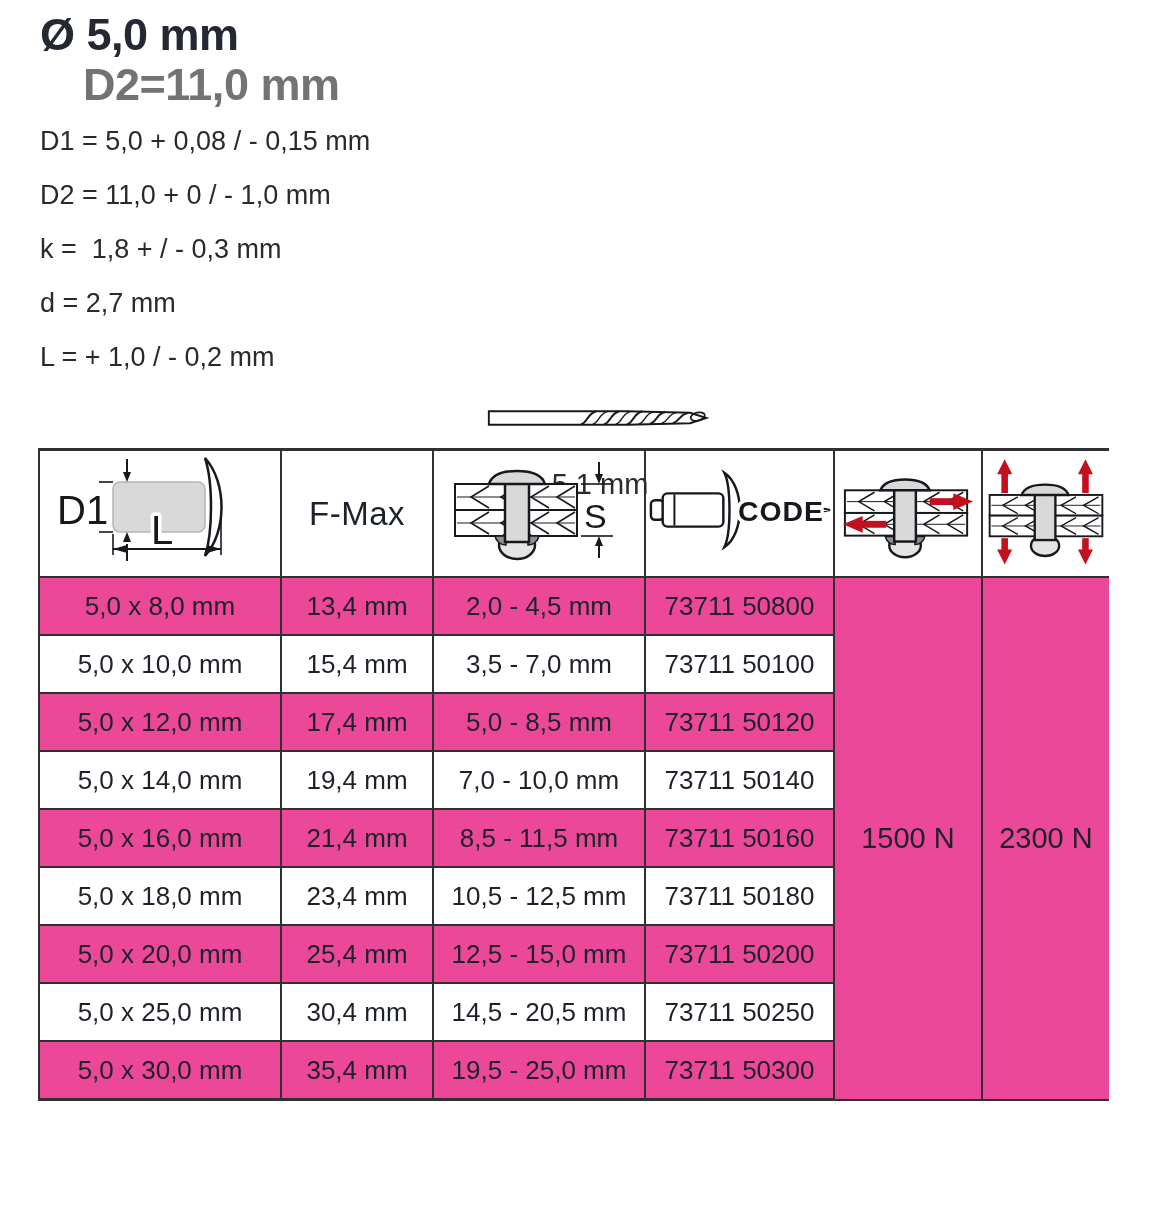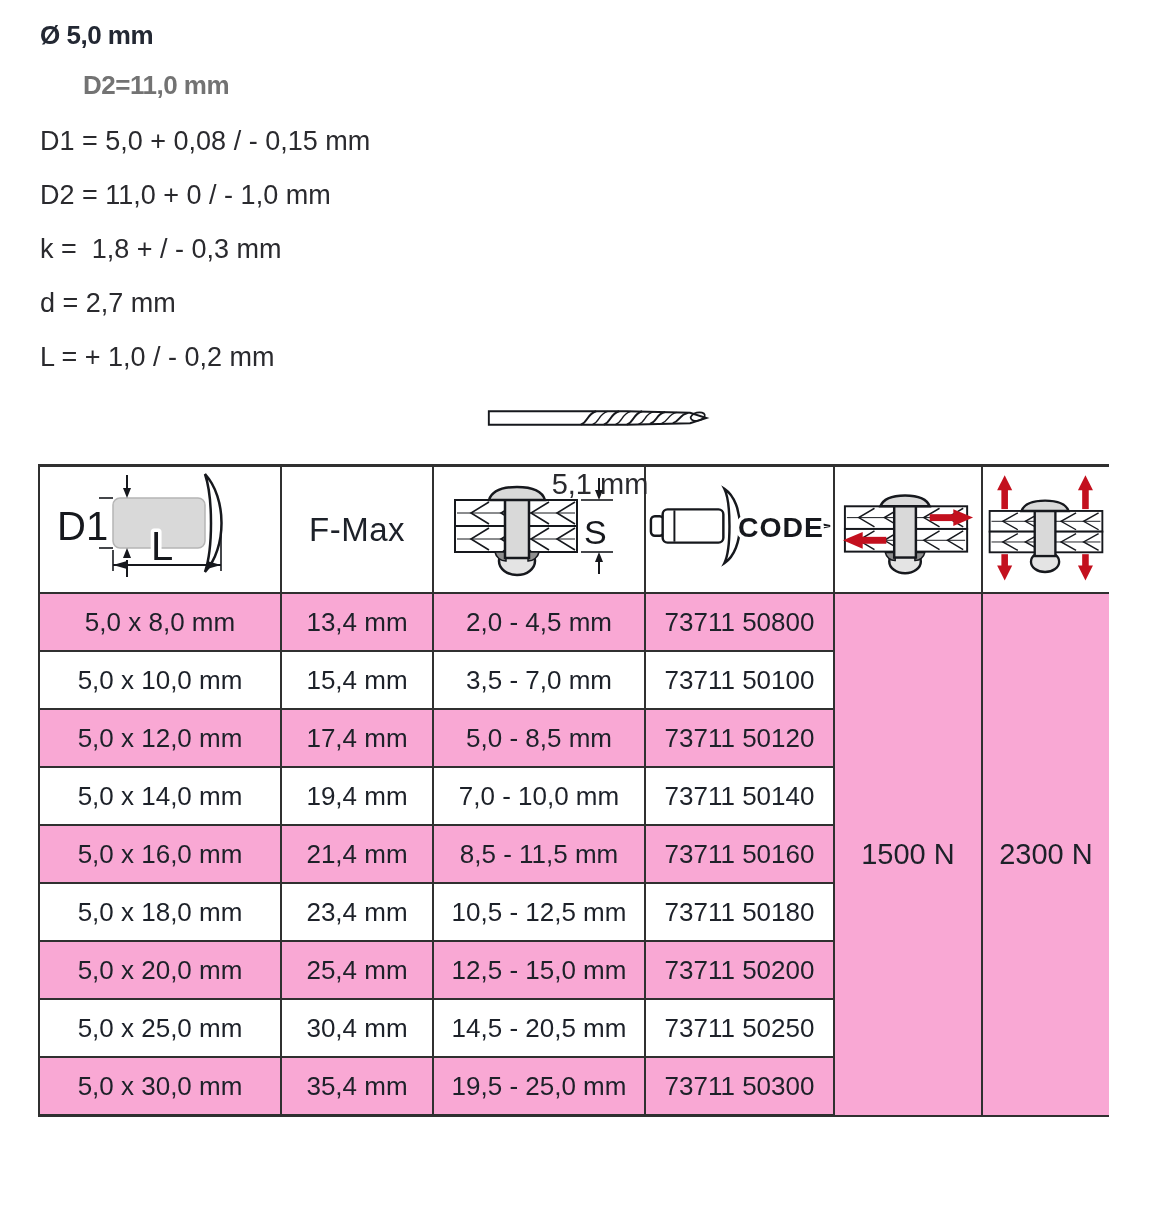--- a/index.html
+++ b/index.html
@@ -5,46 +5,46 @@
   html,body{margin:0;padding:0;background:#ffffff;}
   body{
     width:1160px;height:1224px;overflow:hidden;
     font-family:"Liberation Sans",sans-serif;
     color:#26262c;
     -webkit-font-smoothing:antialiased;
   }
   .page{padding:10px 0 0 40px;}
 
   
-  .title{font-size:26px;font-weight:bold;letter-spacing:-0.5px;line-height:50px;color:#232833;}
+  .title{font-size:45px;font-weight:bold;letter-spacing:-0.5px;line-height:50px;color:#232833;}
   .title.blue{color:#737373;margin-left:43px;}
 
   
   .specs{margin-top:18px;}
   .spec-line{font-size:27px;line-height:27px;margin-bottom:27px;color:#2a2a2e;white-space:pre;}
 
   
   .drill-row{display:flex;align-items:center;gap:26px;margin-top:10px;height:44px;flex-direction:column;}
   .drill-label{font-size:29px;color:#2a2a2e;}
 
   
   table.riv{
     border-collapse:collapse;table-layout:fixed;
-    margin-top:22px;margin-left:-2px;
+    margin-top:6px;margin-left:-2px;
     width:1070px;
   }
   table.riv td{
     border:2px solid #303030;
     text-align:center;vertical-align:middle;
     font-size:26px;color:#1d2129;
     padding:0;
   }
   table.riv tr.hdr td{height:121px;background:#ffffff;border-top:3px solid #303030;}
   table.riv tr.data td{height:56px;}
-  table.riv tr.alt td{background:#f9a8d4;}
+  table.riv tr.alt td{background:#ec4899;}
   table.riv td.merged{background:#e2eef8;font-size:29px;}
   table.riv td.no-right{border-right:none;}
   table.riv tr:last-child td{border-bottom:3px solid #303030;}
   .fmax-header{font-size:33px;letter-spacing:0.5px;}
 
   svg text{font-family:"Liberation Sans",sans-serif;fill:#16181d;}
   .halo{paint-order:stroke;stroke:#ffffff;stroke-width:7px;stroke-linejoin:round;}
 </style>
 </head>
 <body>

